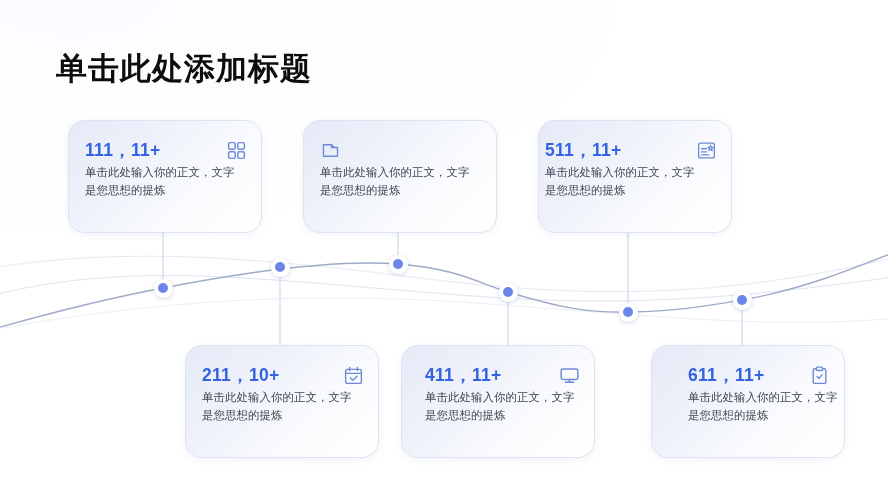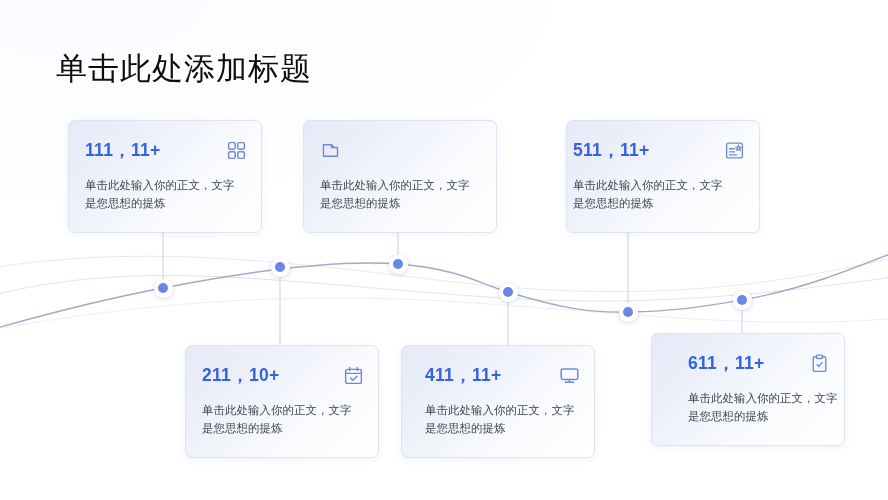--- a/index.html
+++ b/index.html
@@ -32,33 +32,33 @@
     height: 500px;
     pointer-events: none;
   }
 
   
   #title {
     position: absolute;
     left: 56px;
     top: 48px;
     font-size: 31px;
-    font-weight: normal;
+    font-weight: bold;
     letter-spacing: 1px;
     color: #0d0d0d;
     white-space: nowrap;
   }
 
   
   .card {
     position: absolute;
     width: 194px;
     height: 113px;
     box-sizing: border-box;
-    border-radius: 7px;
+    border-radius: 17px;
     border: 1px solid #dde3f2;
     background: linear-gradient(135deg, #e5eaf7 0%, #eef1fa 32%, #f8fafd 62%, #ffffff 100%);
     box-shadow: 0 2px 7px rgba(120,140,190,0.10);
     padding: 16px 14px 0 16px;
   }
   .card-head {
     display: flex;
     align-items: center;
     justify-content: space-between;
     height: 26px;
@@ -72,36 +72,35 @@
   }
   .card-icon {
     width: 21px;
     height: 21px;
     flex: 0 0 auto;
     color: #6d8ad8;
     display: block;
   }
   .card-icon svg { display: block; width: 21px; height: 21px; }
   .card-body {
-    margin-top: 13px;
     font-size: 11.4px;
     line-height: 1.62;
     color: #3f4450;
     width: 150px;
     letter-spacing: 0.1px;
   }
 
   
   #card-1 { left: 68px;  top: 120px; }
   #card-3 { left: 303px; top: 120px; }
-  #card-5 { left: 566px; top: 120px; padding-left: 6px; }
+  #card-5 { left: 538px; top: 120px; padding-left: 6px; }
   
   #card-2 { left: 185px; top: 345px; }
   #card-4 { left: 401px; top: 345px; padding-left: 23px; }
-  #card-6 { left: 651px; top: 333px; padding-left: 36px; }
+  #card-6 { left: 651px; top: 345px; padding-left: 36px; }
 
   
   .node {
     position: absolute;
     width: 19px;
     height: 19px;
     border-radius: 50%;
     background: #ffffff;
     box-shadow: 0 1px 4px rgba(110,130,190,0.30);
     display: flex;

